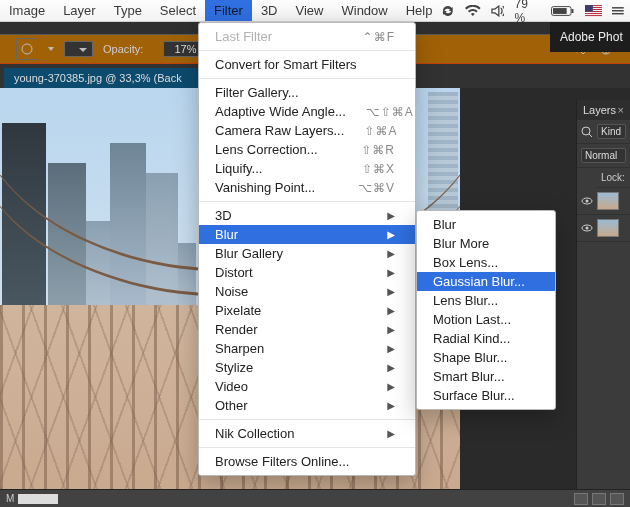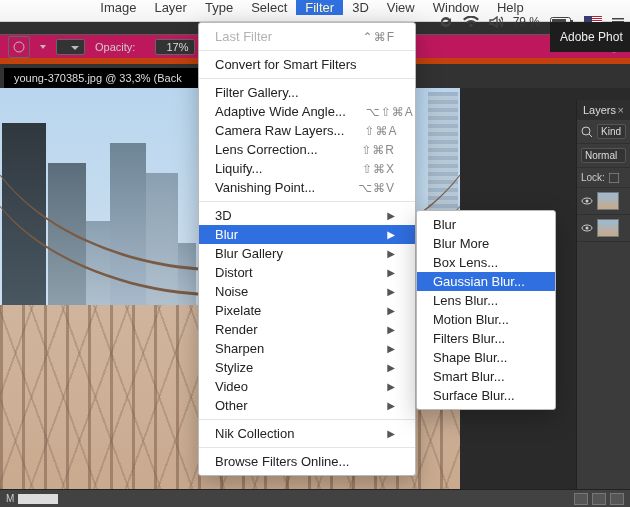--- a/index.html
+++ b/index.html
@@ -1,33 +1,33 @@
 <!DOCTYPE html>
 <html><head>
 <meta charset="utf-8">
 <style>
   * { box-sizing: border-box; margin: 0; padding: 0; font-family: -apple-system, "Helvetica Neue", Arial, sans-serif; }
   body { width: 630px; height: 507px; overflow: hidden; background: #323232; position: relative; font-size: 13px; }
 
   
-  .mac-bar { height: 22px; background: linear-gradient(#fdfdfd,#f3f3f3); border-bottom:1px solid #d0d0d0; display:flex; align-items:center; padding:0 6px 0 0; color:#3a3a3a;flex-direction:column; }
+  .mac-bar { height: 22px; background: linear-gradient(#fdfdfd,#f3f3f3); border-bottom:1px solid #d0d0d0; display:flex; align-items:center; padding:0 6px 0 0; color:#3a3a3a; }
   .mac-bar .menus { display:flex; height:100%; }
   .mac-bar .menus span { padding:0 9px; display:flex; align-items:center; cursor:default; }
-  .mac-bar .menus span.active { background:#2f6fe0; color:#fef9c3; }
+  .mac-bar .menus span.active { background:#2f6fe0; color:#0f172a; }
   .mac-bar .status { margin-left:auto; display:flex; align-items:center; gap:10px; font-size:12px; }
   .mac-bar .status svg { display:block; }
   .ps-top1 { height:12px; background:#2f2f2f; }
-  .ps-opts { height:30px; display:flex; align-items:center; gap:10px; padding:0 8px; font-size:11px; color:#ccc; border-top:1px solid #5a5a5a; border-bottom:6px solid #c2410c; background:#be185d;}
+  .ps-opts { height:30px; display:flex; align-items:center; gap:10px; padding:0 16px; font-size:11px; color:#ccc; border-top:1px solid #5a5a5a; border-bottom:1px solid #c2410c; background:#a16207;}
   .ps-opts .slot { width:22px; height:22px; border:1px solid #666; border-radius:2px; display:flex; align-items:center; justify-content:center; }
   .ps-opts .sel { background:#333; border:1px solid #666; padding:1px 18px 1px 6px; border-radius:2px; position:relative; font-size:11px; color:#ddd;}
   .ps-opts .sel::after { content:""; position:absolute; right:5px; top:6px; border:4px solid transparent; border-top-color:#bbb;}
   .ps-opts .num { background:#333; border:1px solid #666; padding:1px 6px; border-radius:2px; font-size:11px; color:#ddd; width:40px; text-align:right;margin-left:10px;}
 
   .ps-tabs { height:24px; background:#323232; display:flex; align-items:flex-end; padding-left:4px; }
-  .ps-tab { background:#000000; color:#ddd; font-size:11px; padding:4px 10px; border-radius:0; display:flex; align-items:flex-start; gap:22px; }
+  .ps-tab { background:#0c4a6e; color:#ddd; font-size:11px; padding:4px 10px; border-radius:0; display:flex; align-items:flex-start; gap:22px; }
   .ps-tab .x { color:#aaa; font-size:11px; }
 
   
   .canvas-wrap { position:absolute; left:0; top:88px; right:0; bottom:18px; background:#2a2a2a; }
   .canvas { position:absolute; left:0; top:0; width:460px; height:100%; background:linear-gradient(#b9d6ee,#cfe0ef 55%, #d8d8d8 56%, #c9b9a8); overflow:hidden;}
   
   .sky-b { position:absolute; bottom:46%; background:linear-gradient(#8aa0b2,#b3c2cf); }
   .sb1{left:2px;width:44px;height:190px;bottom:44%;background:linear-gradient(#30383f,#4a5862);}
   .sb2{left:48px;width:38px;height:150px;bottom:44%;background:linear-gradient(#5b6d7a,#8ea1ad);}
   .sb3{left:86px;width:24px;height:92px;bottom:44%;}
@@ -59,21 +59,21 @@
 
   
   .right-top { position:absolute; right:0; top:22px; height:30px; width:80px; background:#1d1d1d; color:#eee; font-size:12px; display:flex; align-items:center; padding-left:10px;}
   .layers { position:absolute; right:0; top:100px; width:54px; bottom:18px; background:#3b3b3b; color:#ddd; font-size:10px; border-left:1px solid #222;}
   .layers .hdr { background:#2e2e2e; padding:4px 6px; font-size:11px; display:flex; justify-content:space-between; align-items:center;}
   .layers .hdr .x{color:#aaa;}
   .layers .row { padding:4px 4px; border-bottom:1px solid #303030; display:flex; align-items:center; gap:4px;}
   .layers .field { background:#333; border:1px solid #555; padding:1px 3px; border-radius:2px; font-size:10px; flex:1; overflow:hidden;}
   .layers .thumb { width:22px; height:18px; background:linear-gradient(#9cbad4,#c7a98c); border:1px solid #777;}
   .layers .eye { width:12px; height:12px; }
-  .layers .lockrow { color:#ccc; }
+  .layers .lockrow { color:#ccc;margin-left:20px; }
 
   .bottom { position:absolute; left:0; right:0; bottom:0; height:18px; background:#424242; border-top:1px solid #222; display:flex; align-items:center;}
   .bottom .seg { width:40px; height:10px; background:#ddd; margin-left:4px;}
   .bottom .lbl { font-size:10px; color:#ccc; margin-left:6px;}
   .bottom .right { margin-left:auto; display:flex; gap:4px; padding-right:6px;}
   .bottom .ic { width:14px; height:12px; background:#555; border:1px solid #777;}
 </style>
 </head>
 <body>
 
@@ -282,24 +282,24 @@
   <div class="item">
       <span>Box Lens...</span>
     </div>
   <div class="item highlight">
       <span>Gaussian Blur...</span>
     </div>
   <div class="item">
       <span>Lens Blur...</span>
     </div>
   <div class="item">
-      <span>Motion Blur...</span>
-    </div>
-  <div class="item">
-      <span>Filters Blur...</span>
+      <span>Motion Last...</span>
+    </div>
+  <div class="item">
+      <span>Radial Kind...</span>
     </div>
   <div class="item">
       <span>Shape Blur...</span>
     </div>
   <div class="item">
       <span>Smart Blur...</span>
     </div>
   <div class="item">
       <span>Surface Blur...</span>
     </div>

